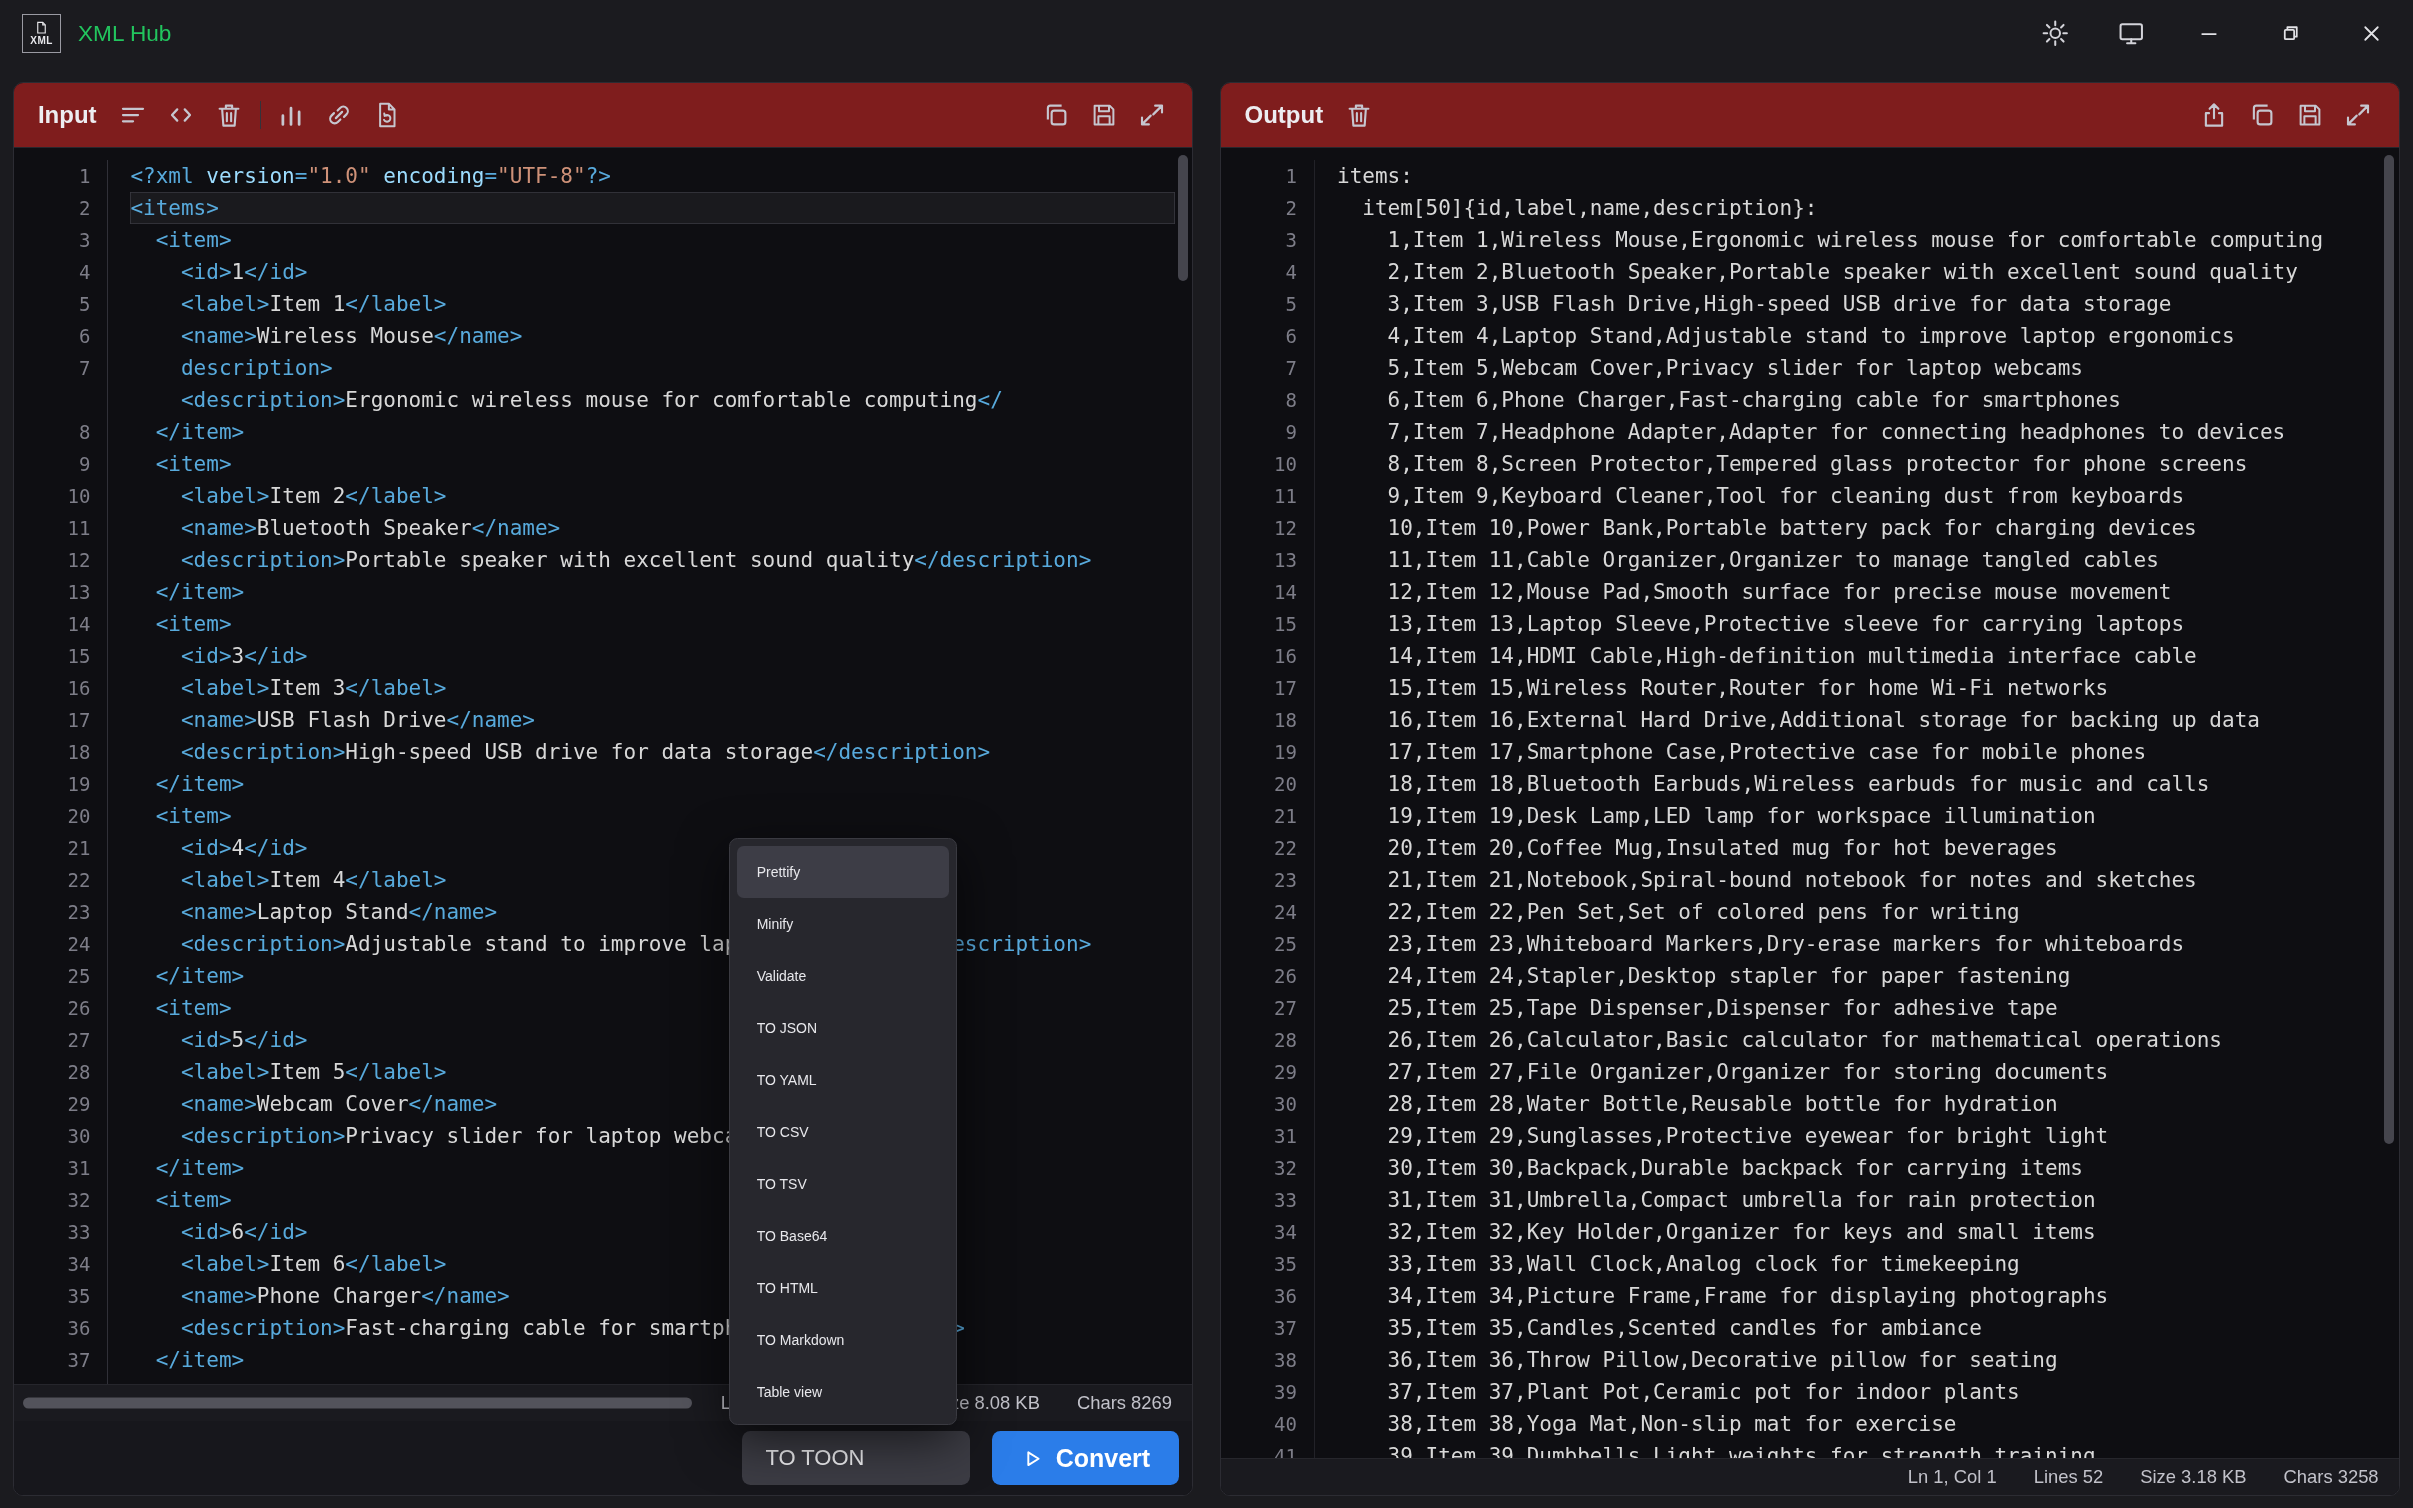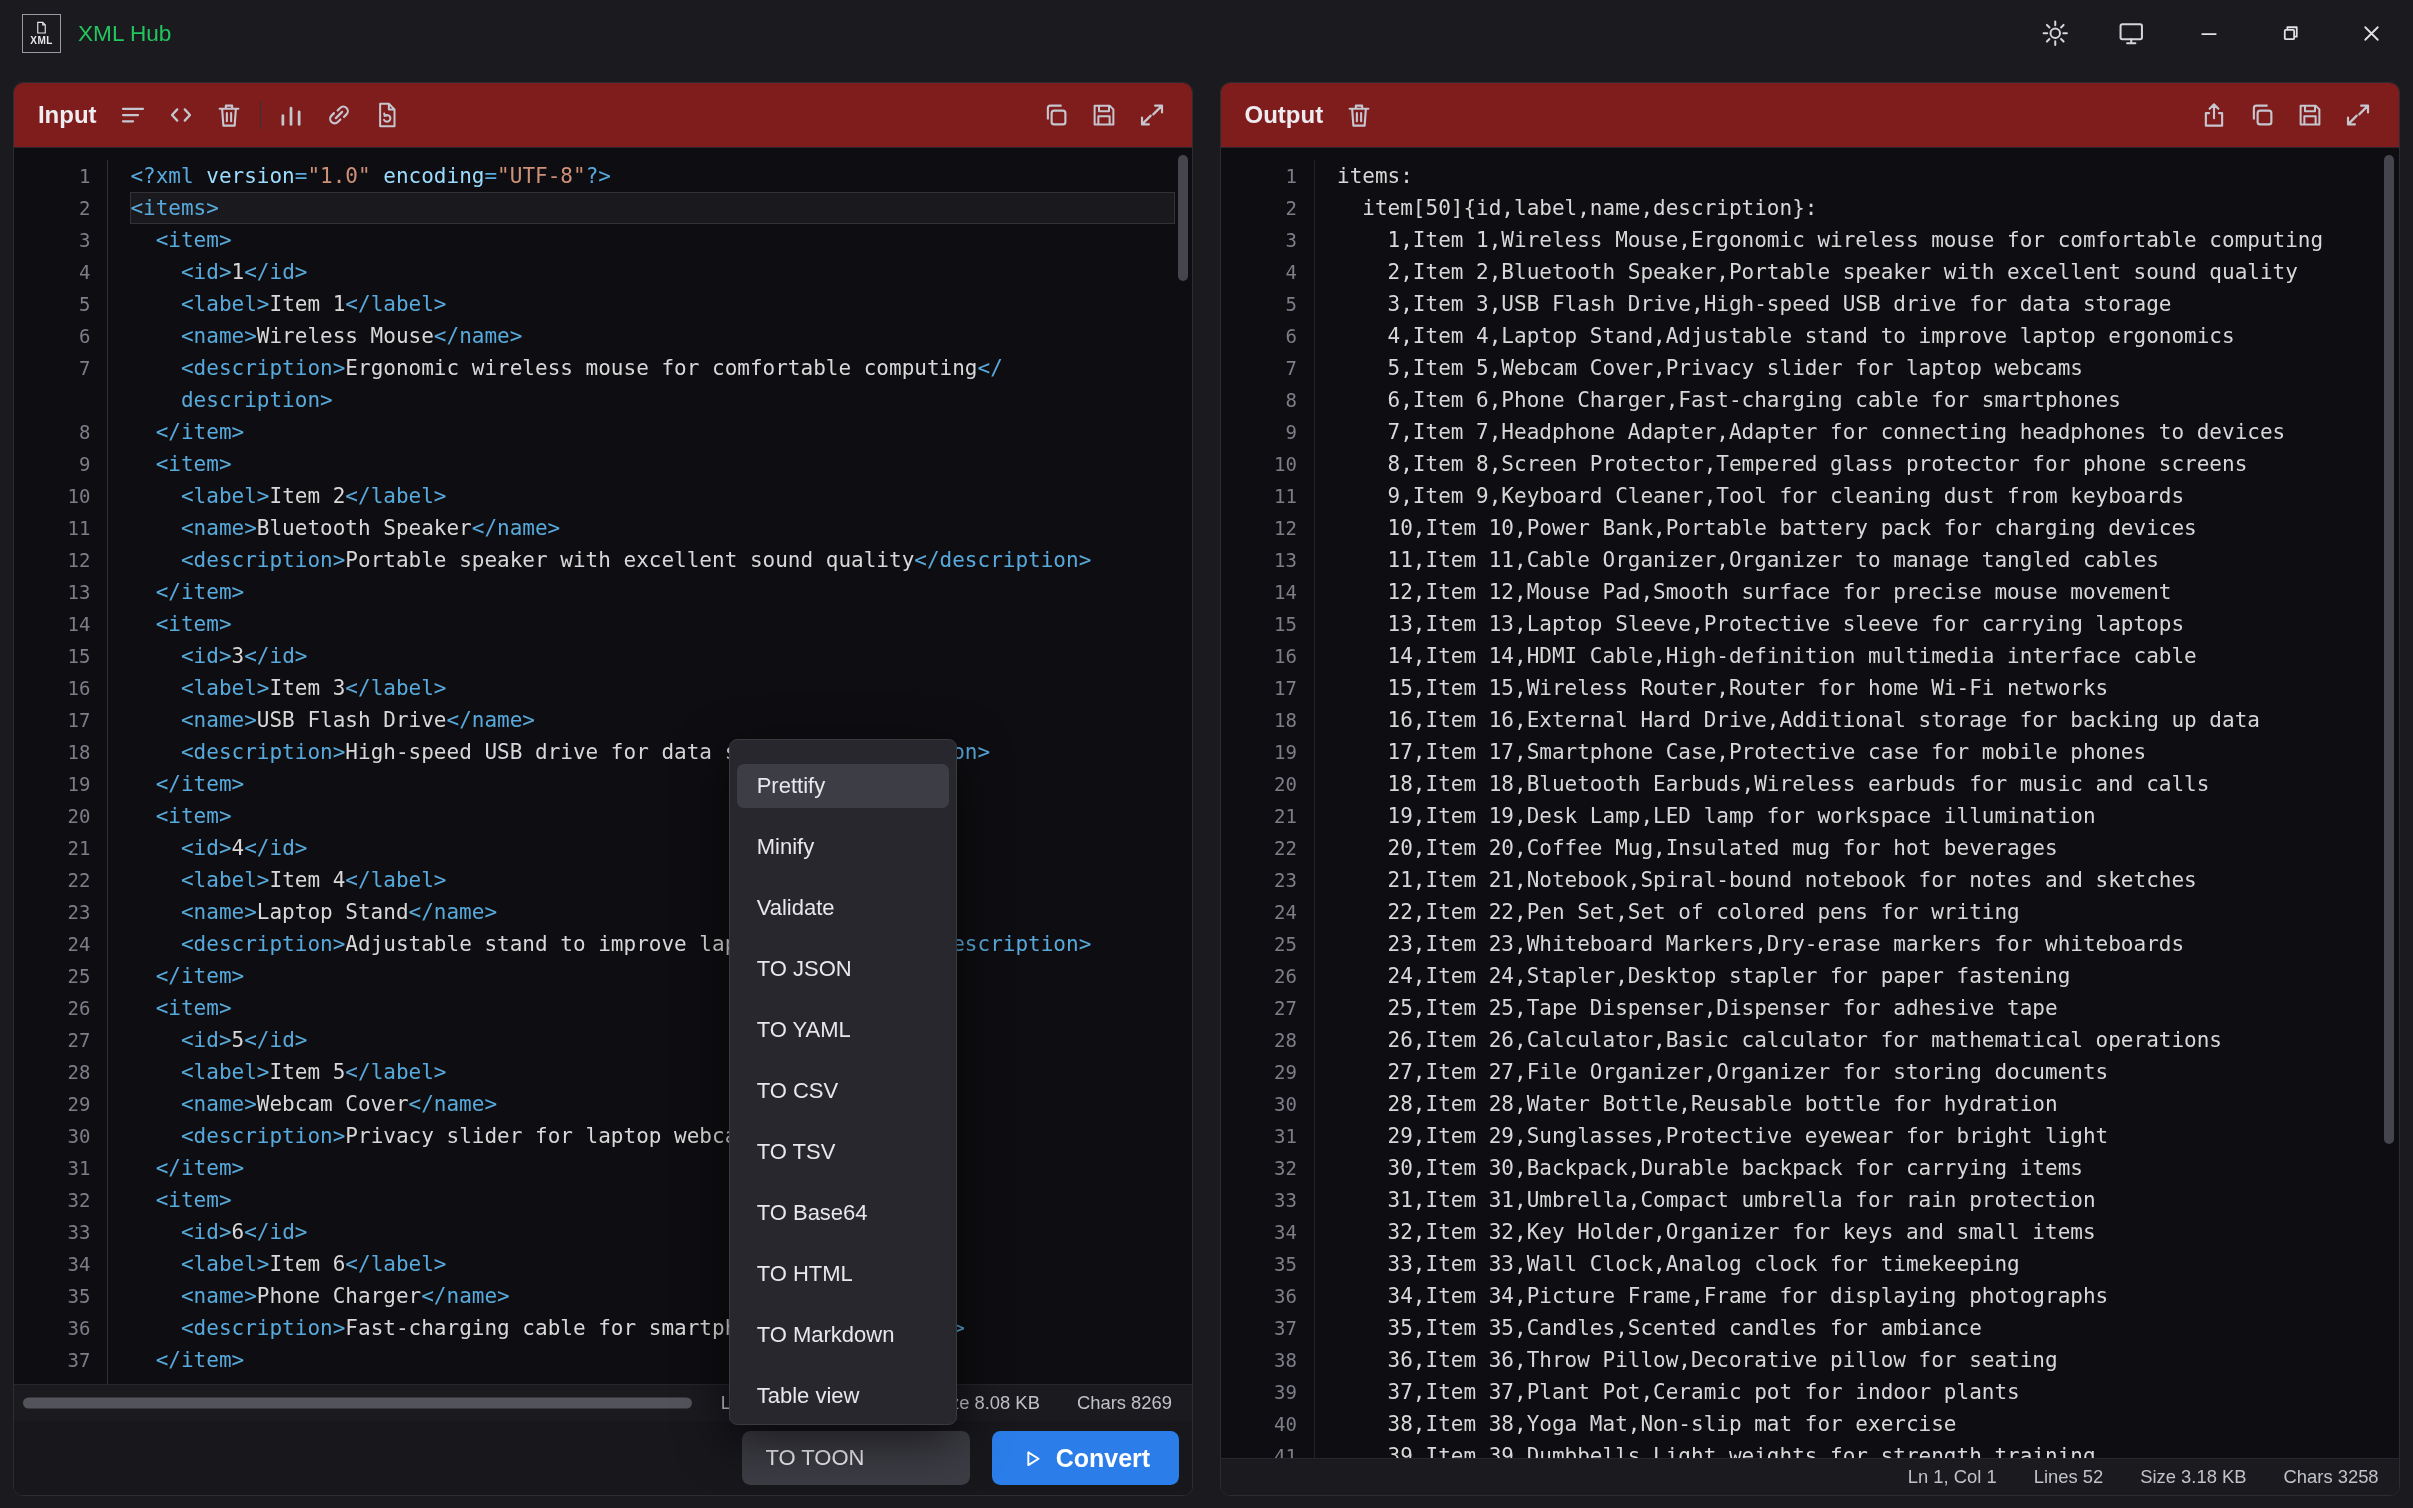--- a/index.html
+++ b/index.html
@@ -56,21 +56,21 @@
   .hscroll { position:absolute; left:8.4px; top:50%; transform:translateY(-50%); width:669px; height:11px; border-radius:5.9px; background:#53535b; }
 
   .actionbar { height:74px; flex:0 0 74px; background:#17171c; display:flex; align-items:center; justify-content:flex-end; gap:22px; padding:0 13.4px; }
   .format-select { height:54px; width:228px; background:#3c3c44; border-radius:8.4px; display:flex; align-items:center; padding:0 23.5px; font-size:22px; color:#f0f0f3; }
   .convert-btn { height:54px; padding:0 28.5px; background:#2b7de9; border-radius:8.4px; display:flex; align-items:center; gap:11.7px; font-size:25px; font-weight:600; color:#ffffff; }
   .convert-btn svg { width:23.5px; height:23.5px; }
 
   
   .menu { position:absolute; right:235px; bottom:70px; width:228px; background:#27272d; border:0.8px solid #3a3a41;
           border-radius:8.4px; padding:6.7px; box-shadow:0 15px 50px rgba(0,0,0,.6); z-index:10; }
-  .menu-item { height:44px; display:flex; align-items:center; padding:0 20px; border-radius:6.7px; font-size:22px; color:#e8e8ec;margin-top:17px; }
+  .menu-item { height:52px; display:flex; align-items:center; padding:0 20px; border-radius:6.7px; font-size:14px; color:#e8e8ec; }
   .menu-item.hover { background:#3d3d46; }
 </style>
 </head>
 <body>
 
 <div class="titlebar">
   <div class="app-badge">
     <svg viewBox="0 0 24 20" fill="none" stroke="#e8e8ec" stroke-width="1.8">
         <path d="M6 1.5h8l4 4v13H6z"></path>
         <path d="M14 1.5v4h4"></path>
@@ -209,22 +209,22 @@
           <div class="ln">37</div>
           <div class="ln">38</div>
         </div>
       <div class="code-col" id="in-code">
           <div class="crow"><span class="c-t">&lt;?xml </span><span class="c-a">version</span><span class="c-t">=</span><span class="c-s">"1.0"</span><span class="c-t"> </span><span class="c-a">encoding</span><span class="c-t">=</span><span class="c-s">"UTF-8"</span><span class="c-t">?&gt;</span></div>
           <div class="crow active"><span class="c-t">&lt;items&gt;</span></div>
           <div class="crow"><span class="c-x">  </span><span class="c-t">&lt;item&gt;</span></div>
           <div class="crow"><span class="c-x">    </span><span class="c-t">&lt;id&gt;</span><span class="c-x">1</span><span class="c-t">&lt;/id&gt;</span></div>
           <div class="crow"><span class="c-x">    </span><span class="c-t">&lt;label&gt;</span><span class="c-x">Item 1</span><span class="c-t">&lt;/label&gt;</span></div>
           <div class="crow"><span class="c-x">    </span><span class="c-t">&lt;name&gt;</span><span class="c-x">Wireless Mouse</span><span class="c-t">&lt;/name&gt;</span></div>
+          <div class="crow"><span class="c-x">    </span><span class="c-t">description&gt;</span></div>
           <div class="crow"><span class="c-x">    </span><span class="c-t">&lt;description&gt;</span><span class="c-x">Ergonomic wireless mouse for comfortable computing</span><span class="c-t">&lt;/</span></div>
-          <div class="crow"><span class="c-x">    </span><span class="c-t">description&gt;</span></div>
           <div class="crow"><span class="c-x">  </span><span class="c-t">&lt;/item&gt;</span></div>
           <div class="crow"><span class="c-x">  </span><span class="c-t">&lt;item&gt;</span></div>
           <div class="crow"><span class="c-x">    </span><span class="c-t">&lt;label&gt;</span><span class="c-x">Item 2</span><span class="c-t">&lt;/label&gt;</span></div>
           <div class="crow"><span class="c-x">    </span><span class="c-t">&lt;name&gt;</span><span class="c-x">Bluetooth Speaker</span><span class="c-t">&lt;/name&gt;</span></div>
           <div class="crow"><span class="c-x">    </span><span class="c-t">&lt;description&gt;</span><span class="c-x">Portable speaker with excellent sound quality</span><span class="c-t">&lt;/description&gt;</span></div>
           <div class="crow"><span class="c-x">  </span><span class="c-t">&lt;/item&gt;</span></div>
           <div class="crow"><span class="c-x">  </span><span class="c-t">&lt;item&gt;</span></div>
           <div class="crow"><span class="c-x">    </span><span class="c-t">&lt;id&gt;</span><span class="c-x">3</span><span class="c-t">&lt;/id&gt;</span></div>
           <div class="crow"><span class="c-x">    </span><span class="c-t">&lt;label&gt;</span><span class="c-x">Item 3</span><span class="c-t">&lt;/label&gt;</span></div>
           <div class="crow"><span class="c-x">    </span><span class="c-t">&lt;name&gt;</span><span class="c-x">USB Flash Drive</span><span class="c-t">&lt;/name&gt;</span></div>

